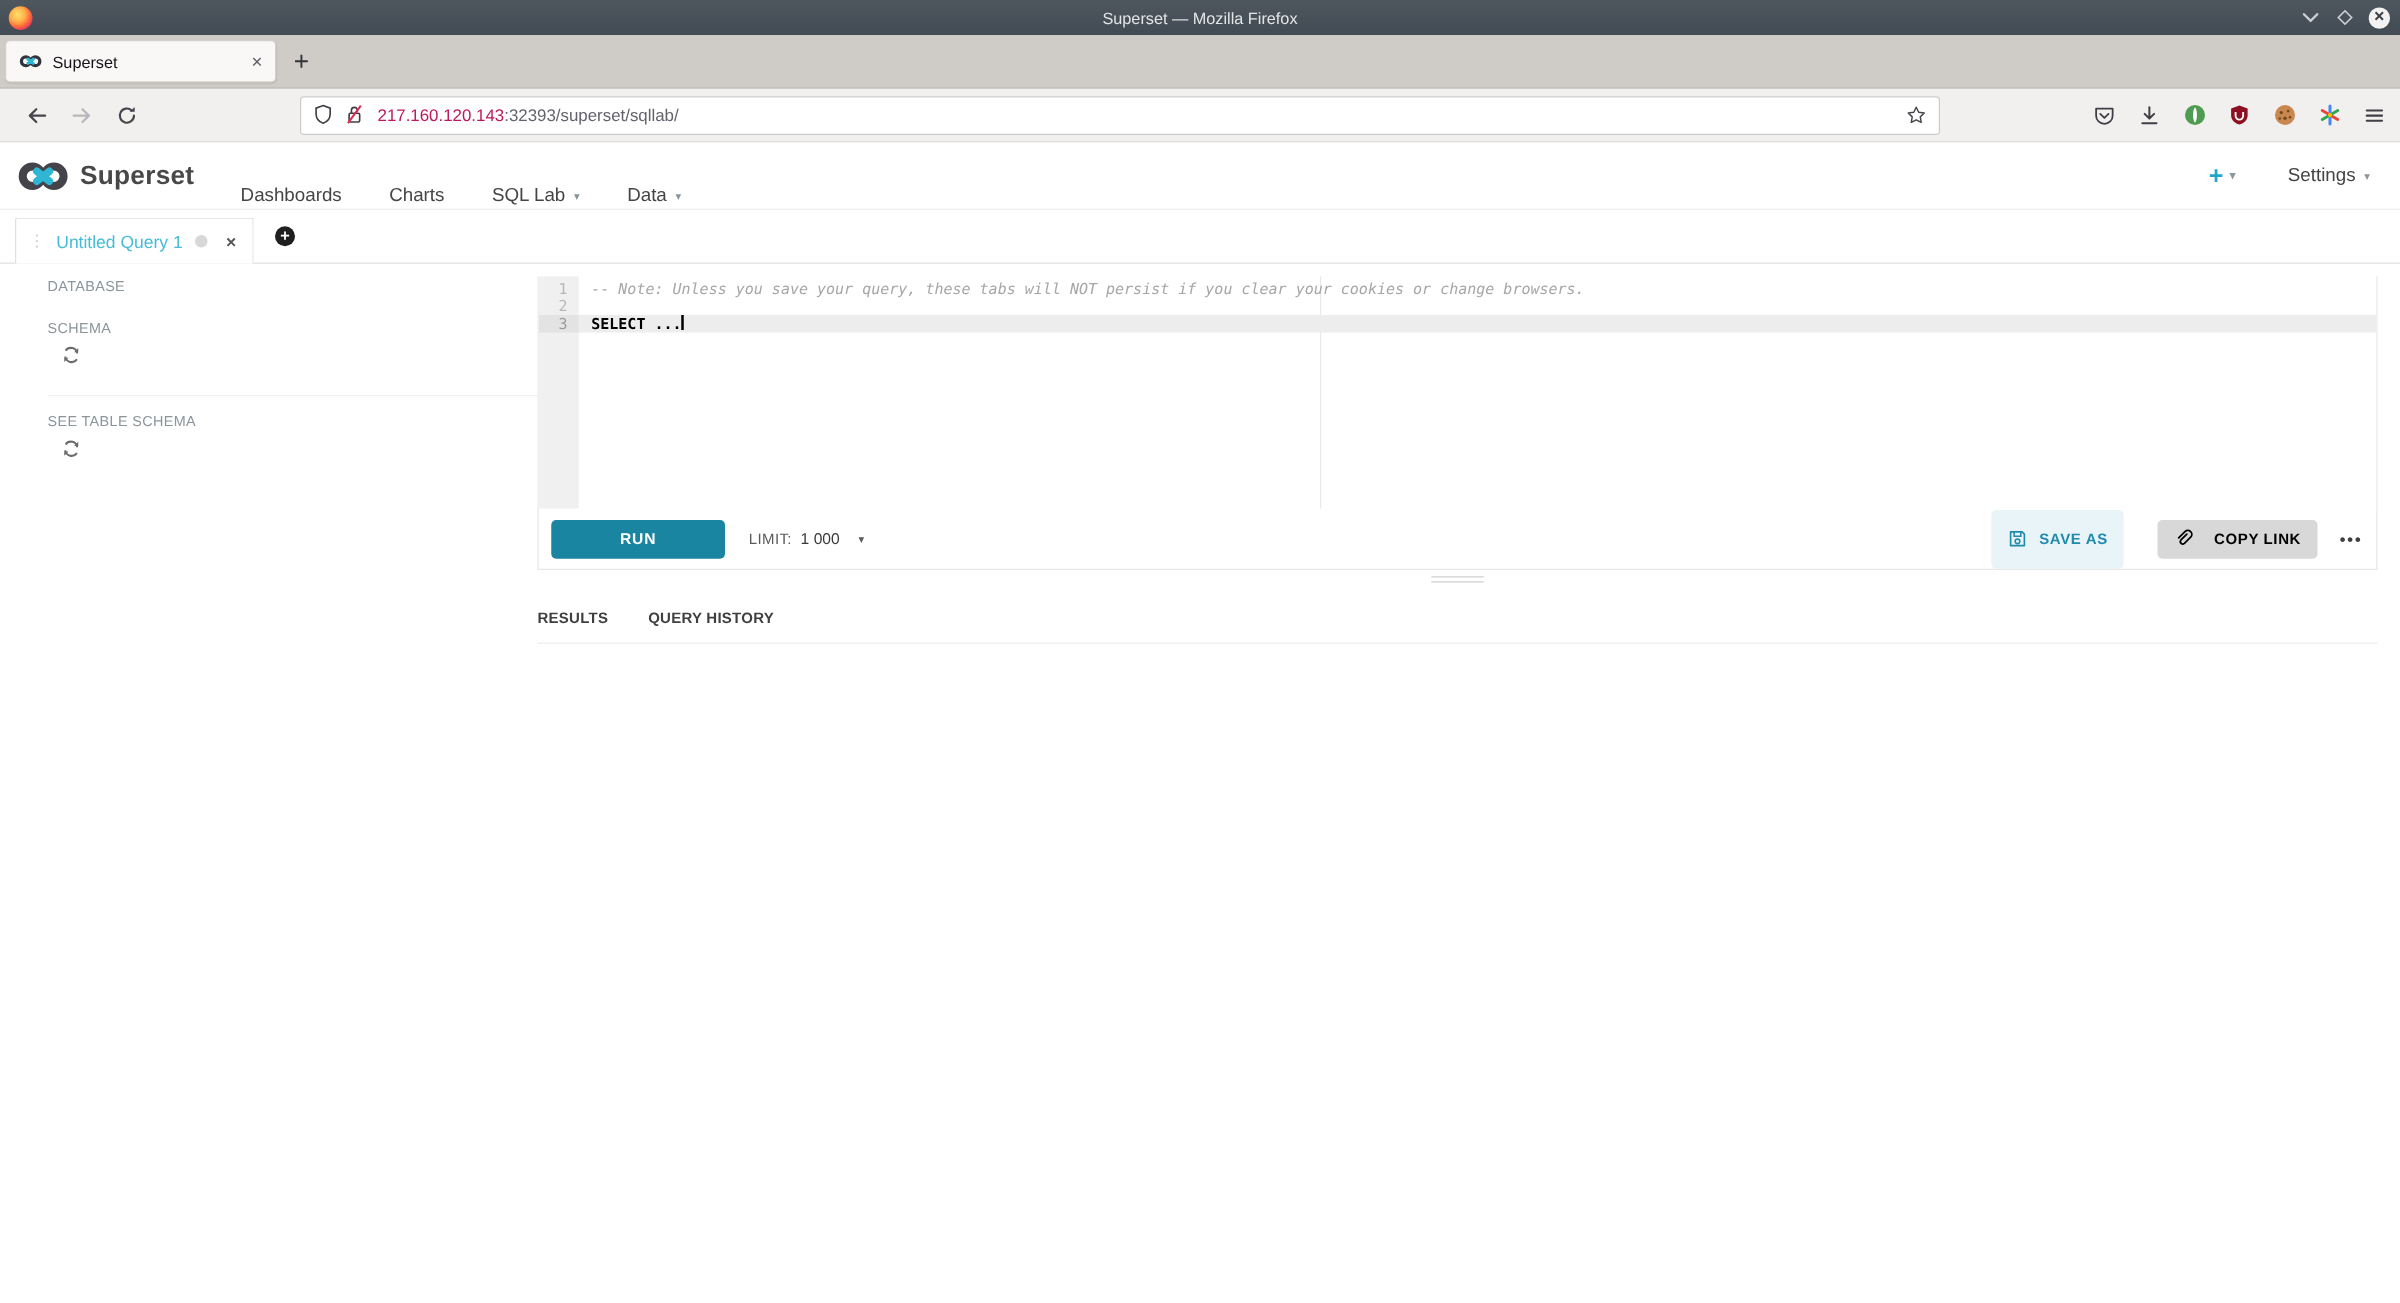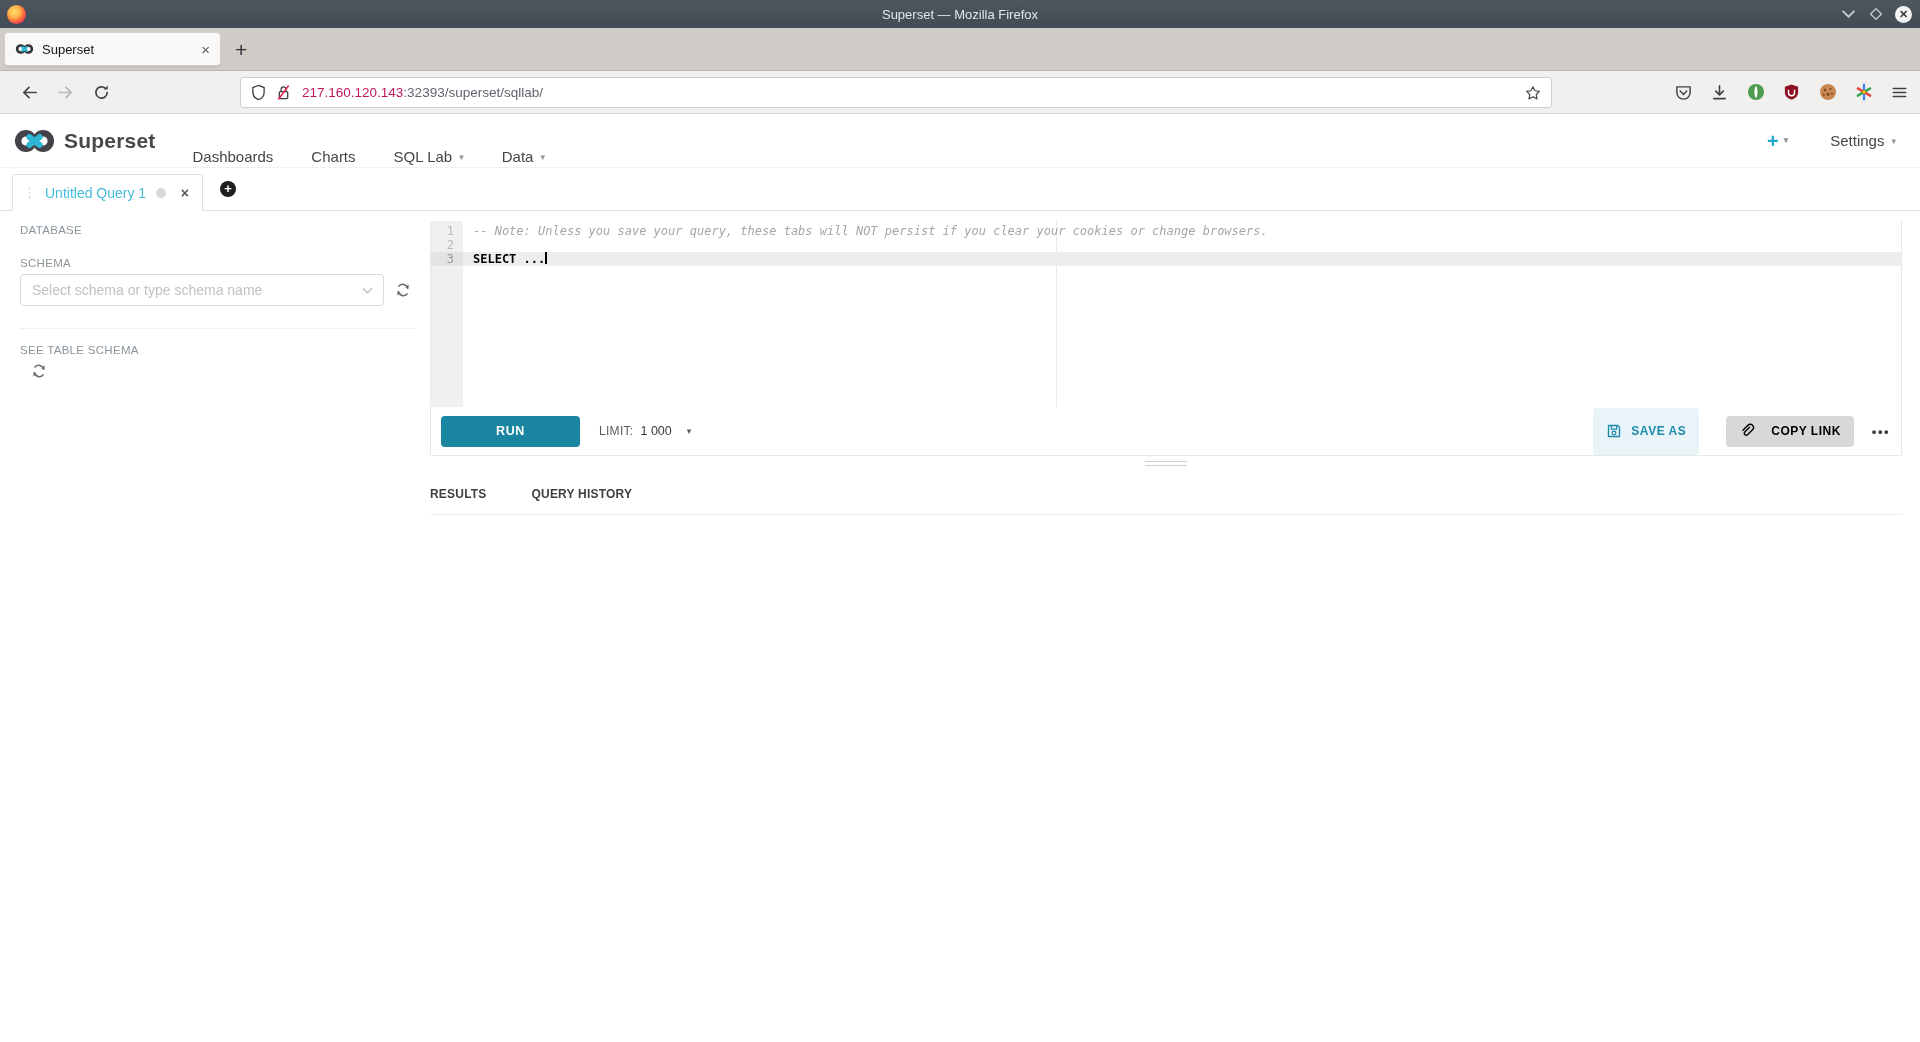--- a/index.html
+++ b/index.html
@@ -55,21 +55,21 @@
           border-radius:2px 2px 0 0; display:flex; align-items:center; padding:0 13px 0 10px; position:relative; z-index:2; }
   .qtab-drag { color:#cfcfcf; font-size:13px; letter-spacing:-1px; }
   .qtab-label { color:#45bcd9; font-size:14px; margin:0 10px; white-space:nowrap; }
   .qtab-dot { width:10px; height:10px; border-radius:50%; background:#d8d8d8; }
   .qtab-close { margin-left:auto; color:#565656; font-size:14px; font-weight:bold; line-height:1; }
   .add-query { align-self:center; margin-left:17px; width:16px; height:16px; border-radius:50%; background:#1f1f1f; color:#fff;
                display:flex; align-items:center; justify-content:center; font-size:13px; font-weight:bold; line-height:1; padding-bottom:1px; }
 
   
   .main { display:flex; height:831px; background:#fff; }
-  .sidebar { width:430px; flex:none; padding-left:20px; }
+  .sidebar { width:430px; flex:none; padding-left:38px; }
   .side-label { margin-top:13px; font-size:11.5px; color:#8b959b; letter-spacing:.3px; }
   .side-row { display:flex; align-items:center; margin-top:5px; }
   .select { width:364px; height:32px; border:1px solid #d9d9d9; border-radius:4px; background:#fff; display:flex; align-items:center; padding:0 26px 0 11px; position:relative; }
   .select .sel-chevron { position:absolute; right:10px; color:#bfbfbf; }
   .db-pill { background:#f0f0f0; border-radius:11px; padding:3px 11px; font-size:12px; color:#5a5a5a; line-height:1; }
   .db-value { font-size:14px; color:#333; margin-left:11px; }
   .select input { border:none; outline:none; flex:1; font-size:14px; font-family:"Liberation Sans",sans-serif; color:#333; background:transparent; }
   .select input::placeholder { color:#c1c1c1; }
   .refresh-btn { margin-left:9px; color:#6b6b6b; width:20px; height:20px; display:flex; align-items:center; justify-content:center; }
   .side-divider { width:394px; border-top:1px solid #f0f0f0; margin-top:22px; }
@@ -101,21 +101,21 @@
   .saveas-btn { height:47px; display:flex; align-items:center; gap:9px; padding:0 13px; background:#e9f4f9; border:none; border-radius:4px;
                 color:#1f8aac; font-size:12px; font-weight:bold; letter-spacing:.5px; font-family:"Liberation Sans",sans-serif; }
   .copylink-btn { height:31px; display:flex; align-items:center; gap:16px; padding:0 13px; background:#d8d8d8; border:none; border-radius:4px;
                   color:#000000; font-size:12px; font-weight:bold; letter-spacing:.5px; margin-left:27px; font-family:"Liberation Sans",sans-serif; }
   .more-btn { margin-left:18px; color:#3f3f3f; font-size:13px; font-weight:bold; letter-spacing:1.5px; }
 
   
   .splitter { height:17px; position:relative; }
   .drag-handle { width:42px; margin:5px auto 0; }
   .drag-handle i { display:block; height:1px; background:#d0d0d0; margin-bottom:3px; }
-  .south-tabs { display:flex; gap:45px; margin-top:9px; }
+  .south-tabs { display:flex; gap:32px; margin-top:9px; }
   .s-tab { font-size:12px; font-weight:bold; color:#3f3f3f; letter-spacing:.2px; }
   .south-divider { border-top:1px solid #ececec; margin-top:13px; }
 </style>
 </head>
 <body>
 
 <div class="titlebar">
   <div class="ff-logo"></div>
   <div class="win-title">Superset — Mozilla Firefox</div>
   <div class="win-controls">
@@ -284,28 +284,20 @@
   <div class="add-query">+</div>
 </div>
 
 <div class="main">
 
   <div class="sidebar">
     <div class="side-label">DATABASE</div>
 
     <div class="side-label" style="margin-top:21px">SCHEMA</div>
     <div class="side-row">
-      <div class="select">
-        <input readonly="" placeholder="Select schema or type schema name" style="">
-        <span class="sel-chevron">
-          <svg class="ic" width="11" height="7" viewBox="0 0 12 7">
-              <path d="M1 1l5 5 5-5" fill="none" stroke="currentColor" stroke-width="1.4"></path>
-            </svg>
-        </span>
-      </div>
       <span class="refresh-btn">
         <svg class="ic" width="18" height="18" viewBox="0 0 18 18">
             <path d="M4.2 10.2a5.1 5.1 0 0 0 9.3 2.2M13.8 7.8a5.1 5.1 0 0 0-9.3-2.2" fill="none" stroke="currentColor" stroke-width="1.6"></path>
             <path d="M14.6 3.4v3.4h-3.4z" fill="currentColor"></path>
             <path d="M3.4 14.6v-3.4h3.4z" fill="currentColor"></path>
           </svg>
       </span>
     </div>
 
     <div class="side-divider"></div>

